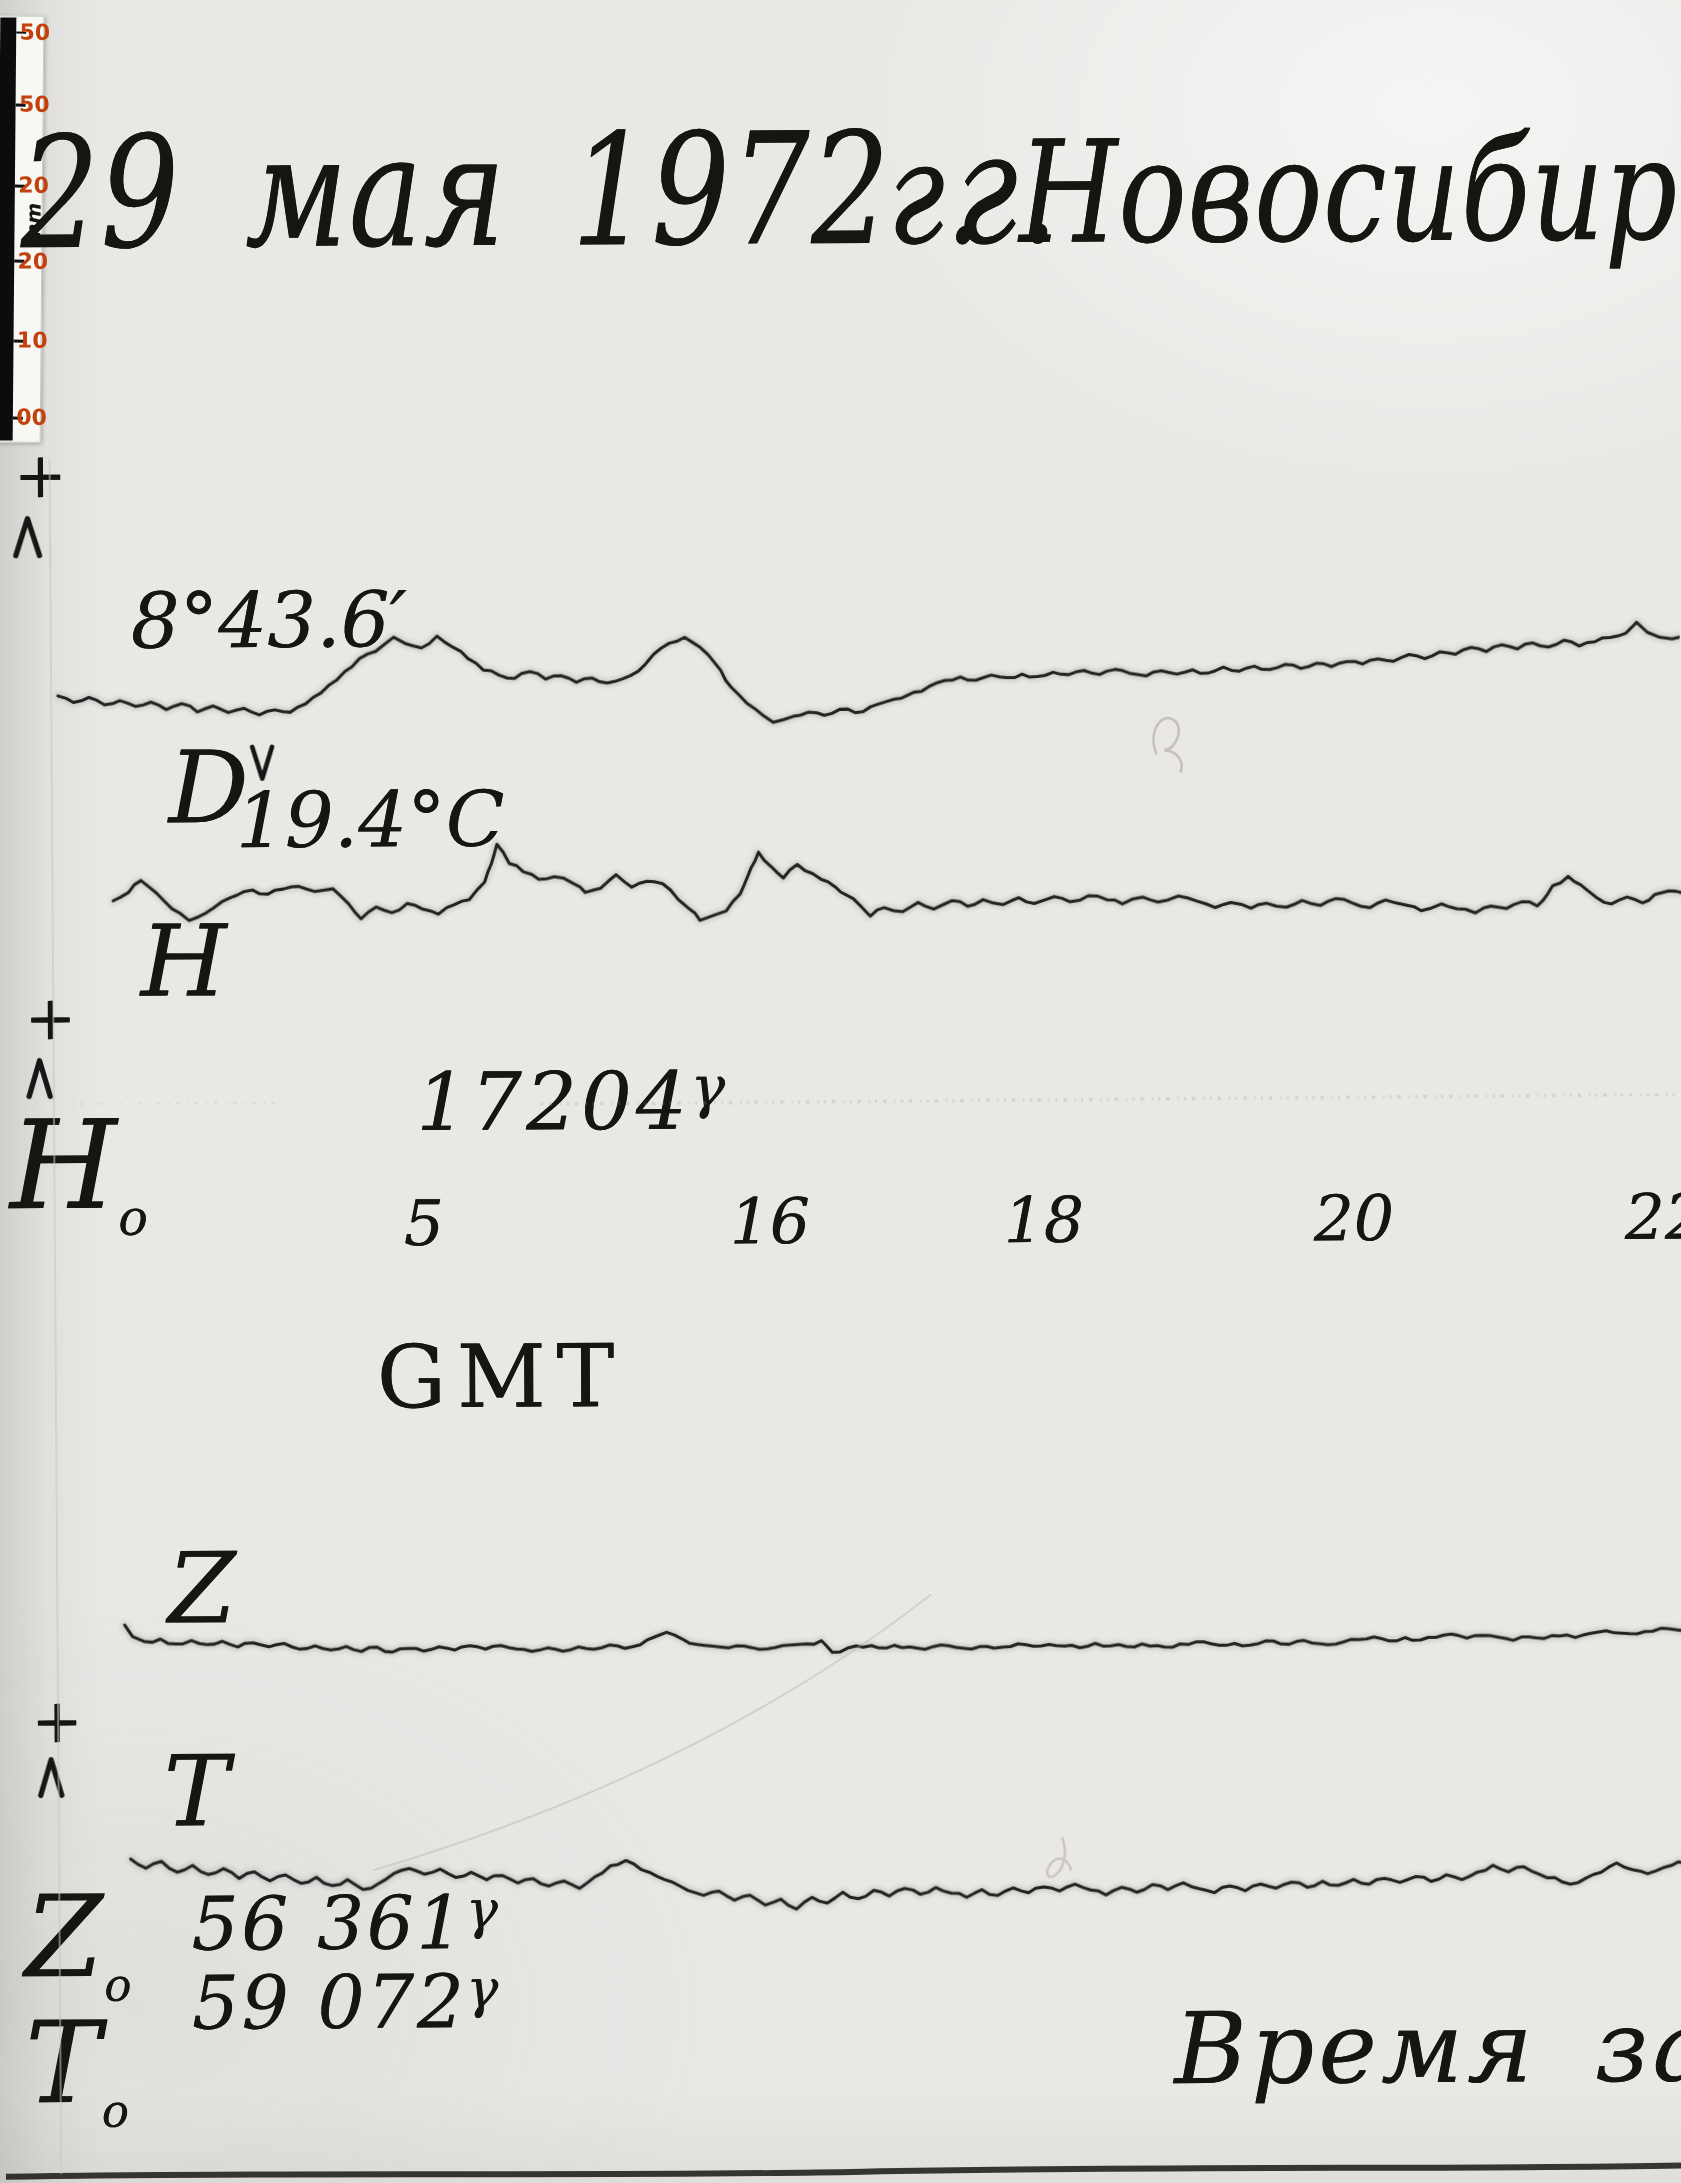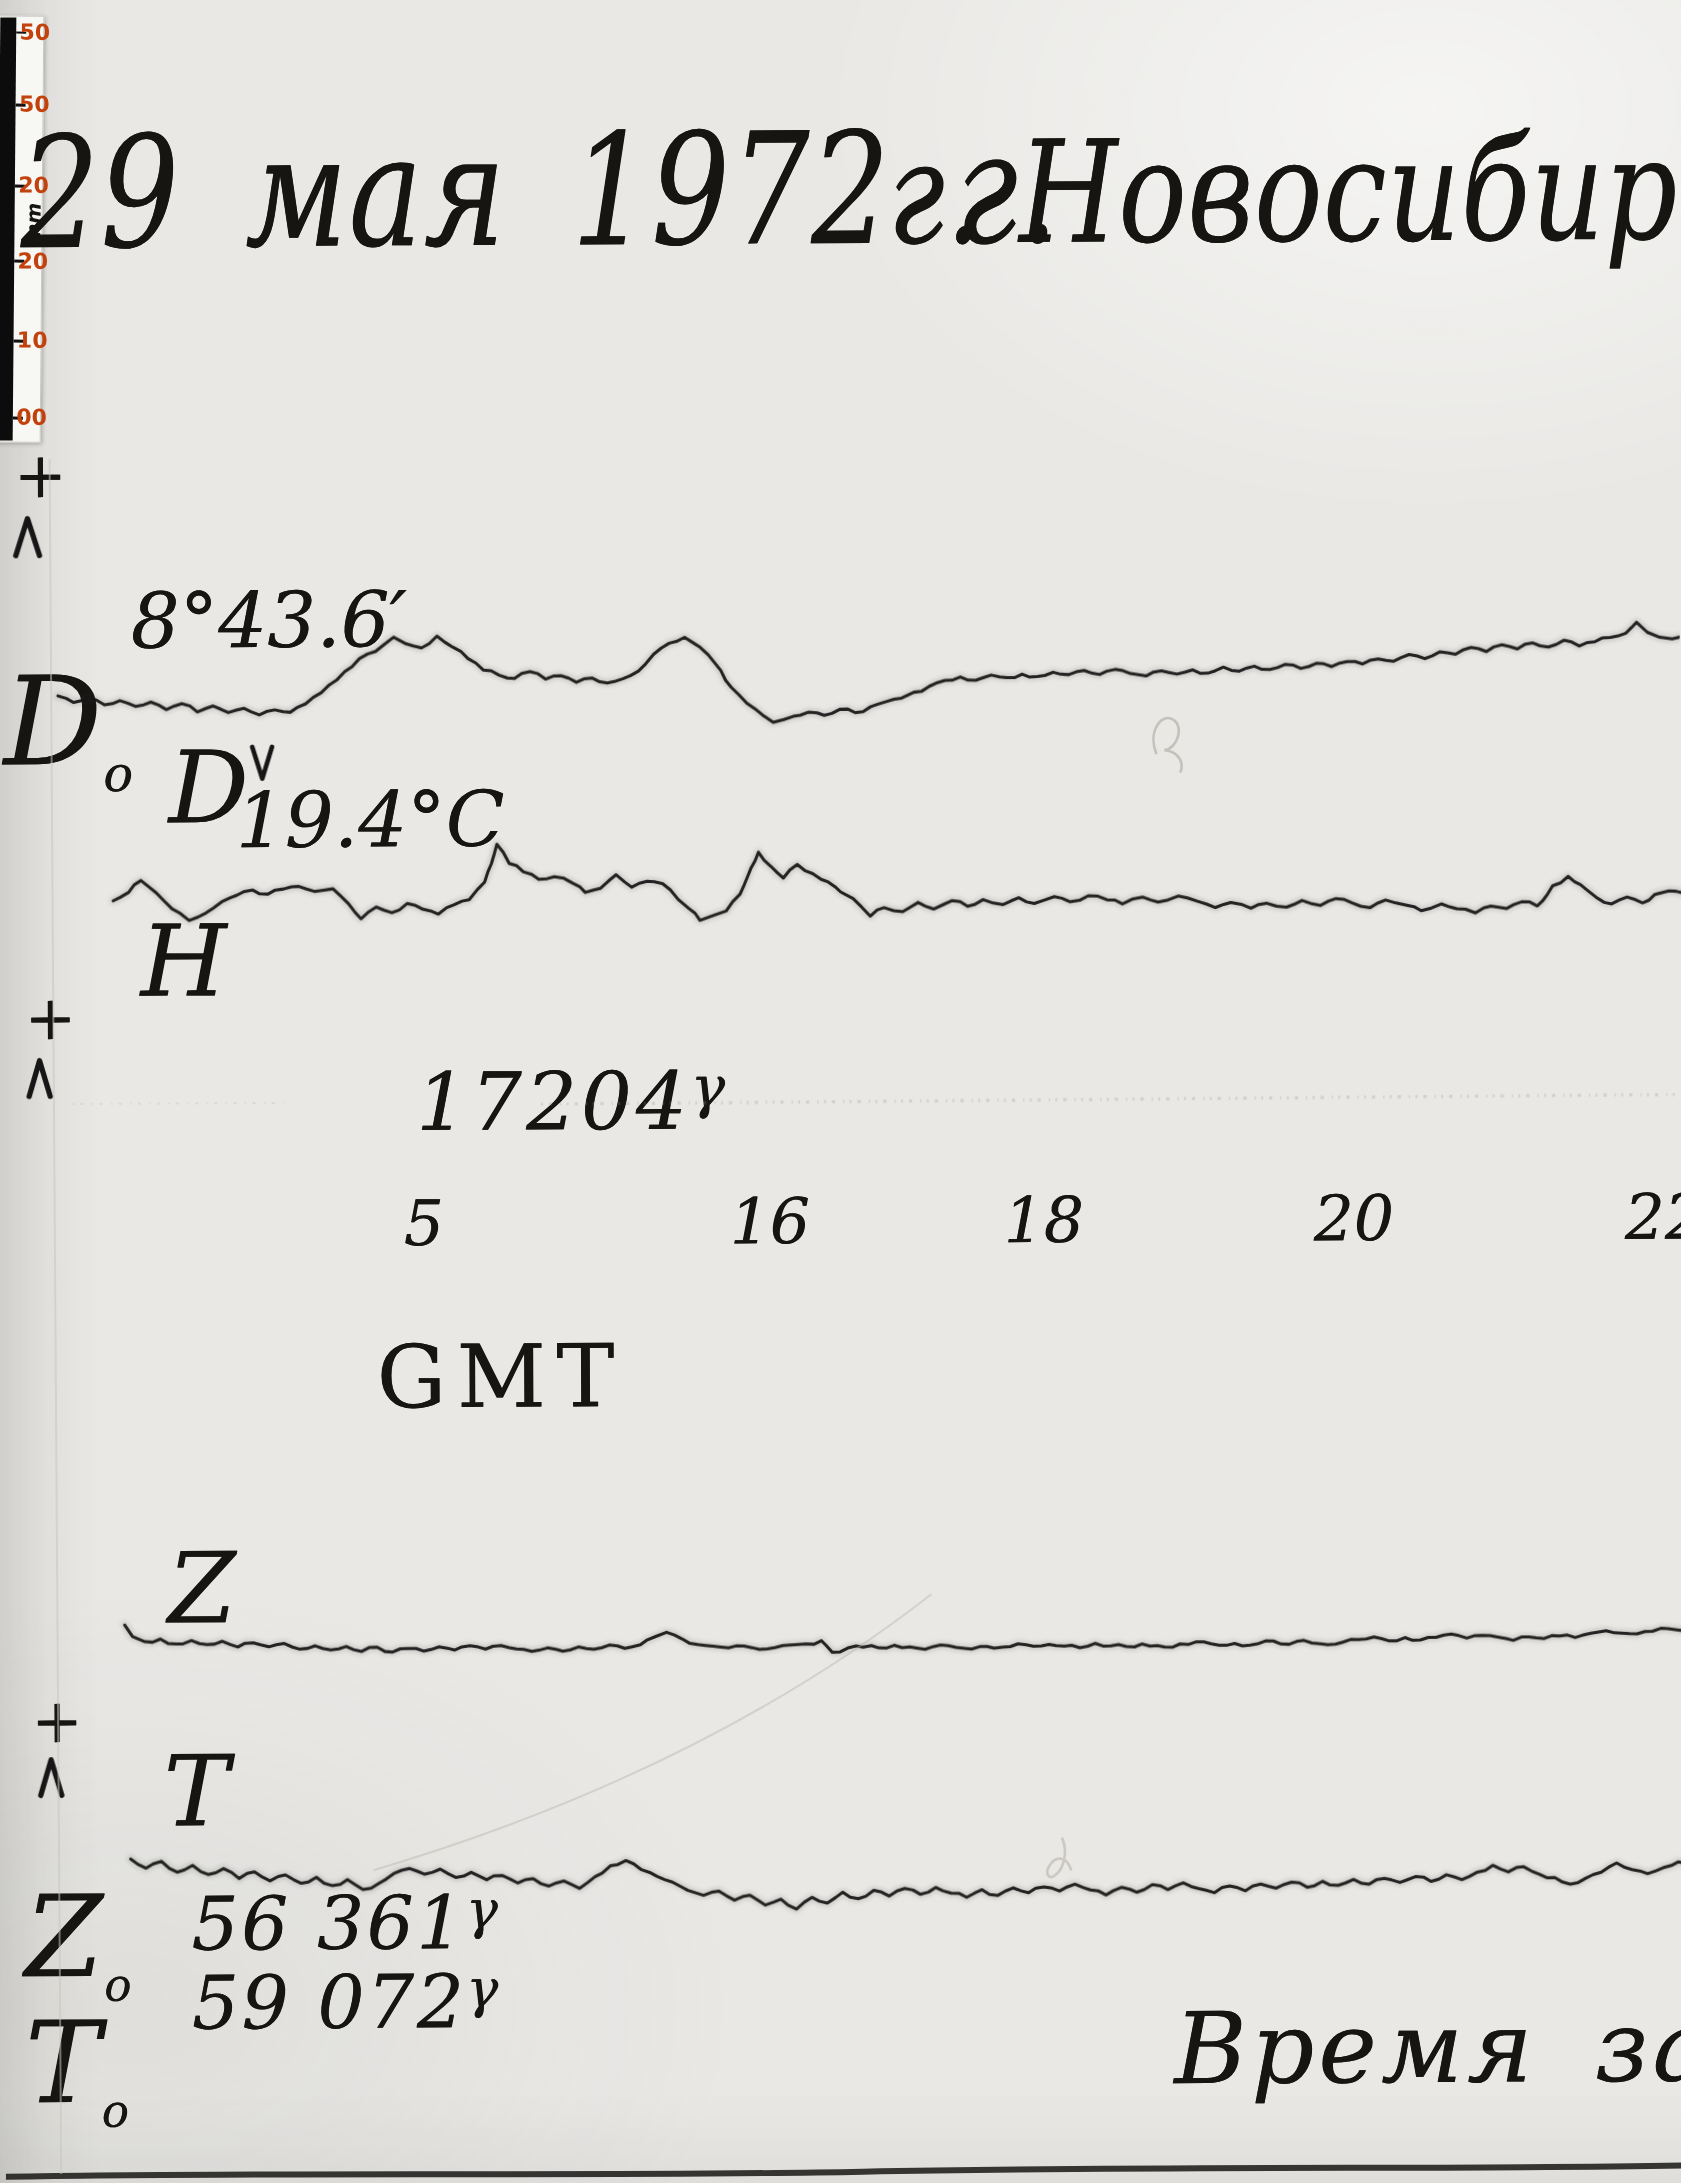--- a/index.html
+++ b/index.html
@@ -60,27 +60,27 @@
     <span class="rlab" style="top:232px">20</span>
     <span class="rlab" style="top:311px">10</span>
     <span class="rlab" style="top:388px">00</span>
     <span class="runit">mm</span>
   </div>
 
   <div class="hw abs sqx" style="left:25px;top:99px;font-size:155px;letter-spacing:1.3px;word-spacing:30px;">29 мая 1972 г.</div>
   <div class="hw abs sqx" style="left:892px;top:111px;font-size:142px;letter-spacing:0.7px;">г. Новосибирск (К</div>
 
   <div class="hw abs" style="left:17px;top:435px;font-size:63px;font-style:normal;">+</div>
-  <div class="hw abs" style="left:5.3px;top:646px;font-size:123px;"><span>D</span><span class="sub">o</span></div>
   <div class="hw abs" style="left:133px;top:573px;font-size:77px;">8°43.6′</div>
   <div class="hw abs" style="left:170px;top:726px;font-size:100px;">D</div>
   <div class="hw abs" style="left:237px;top:773px;font-size:77px;">19.4°C</div>
 
   <div class="hw abs" style="left:141px;top:900px;font-size:99px;">H</div>
   <div class="hw abs" style="left:25px;top:978px;font-size:61px;font-style:normal;">+</div>
+  <div class="hw abs" style="left:9.2px;top:1090px;font-size:123px;"><span>H</span><span class="sub">o</span></div>
   <div class="hw abs" style="left:416px;top:1053px;font-size:80px;letter-spacing:4px;"><span>17204</span><span class="gamma">γ</span></div>
 
   <div class="hw abs" style="left:423px;top:1185px;font-size:63px;transform:translateX(-50%);">5</div>
   <div class="hw abs" style="left:733px;top:1185px;font-size:63px;transform:translateX(-50%);margin-left:36px;">16</div>
   <div class="hw abs" style="left:1043px;top:1185px;font-size:63px;transform:translateX(-50%);">18</div>
   <div class="hw abs" style="left:1353px;top:1185px;font-size:63px;transform:translateX(-50%);">20</div>
   <div class="hw abs" style="left:1664px;top:1185px;font-size:63px;transform:translateX(-50%);">22</div>
   <div class="hw abs" style="left:375px;top:1324px;font-size:87px;font-style:normal;letter-spacing:10.6px;">GMT</div>
 
   <div class="hw abs" style="left:165px;top:1528px;font-size:98px;">Z</div>

